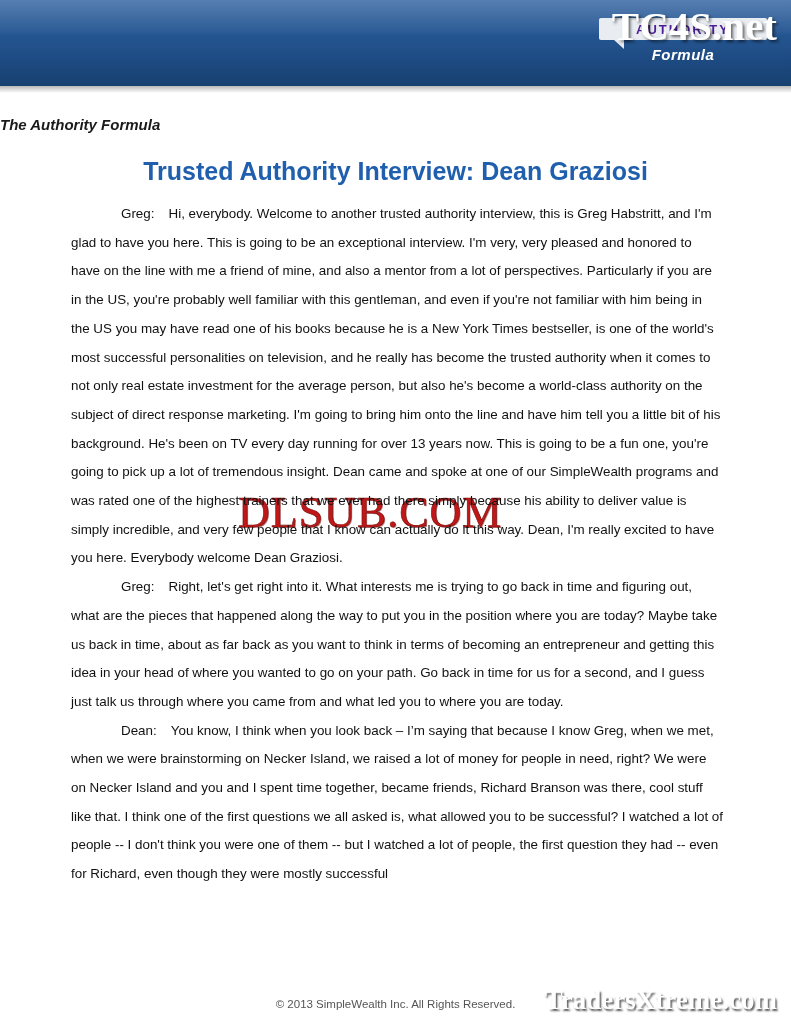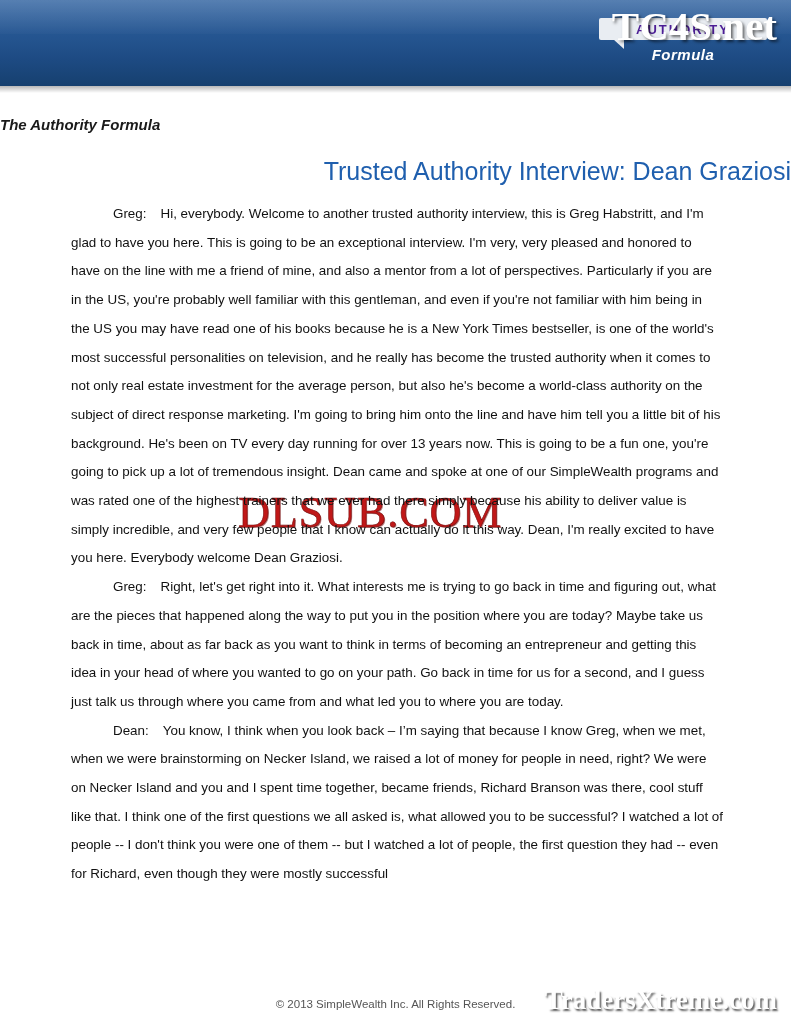--- a/index.html
+++ b/index.html
@@ -134,43 +134,44 @@
     font-size: 15px;
     font-weight: bold;
     font-style: italic;
     color: #1a1a1a;
   }
   .doc-title {
     position: absolute;
     top: 140px;
     left: 0;
     width: 791px;
-    text-align: right;
+    text-align: center;
     font-size: 25px;
-    font-weight: normal;
+    font-weight: bold;
     color: #1f5fae;
   }
 
   
   .body-wrap {
     position: absolute;
     top: 200px;
     left: 71px;
     width: 653px;
     font-size: 13.4px;
     line-height: 28.7px;
     color: #111111;
     text-align: left;
   }
   .para {
     margin: 0;
     text-indent: 42px;
   }
   .speaker {
     font-weight: normal;
+    margin-left: 8px;
   }
   .tab-gap {
     display: inline-block;
     width: 14px;
   }
 
   
   .footer {
     position: absolute;
     left: 0;

